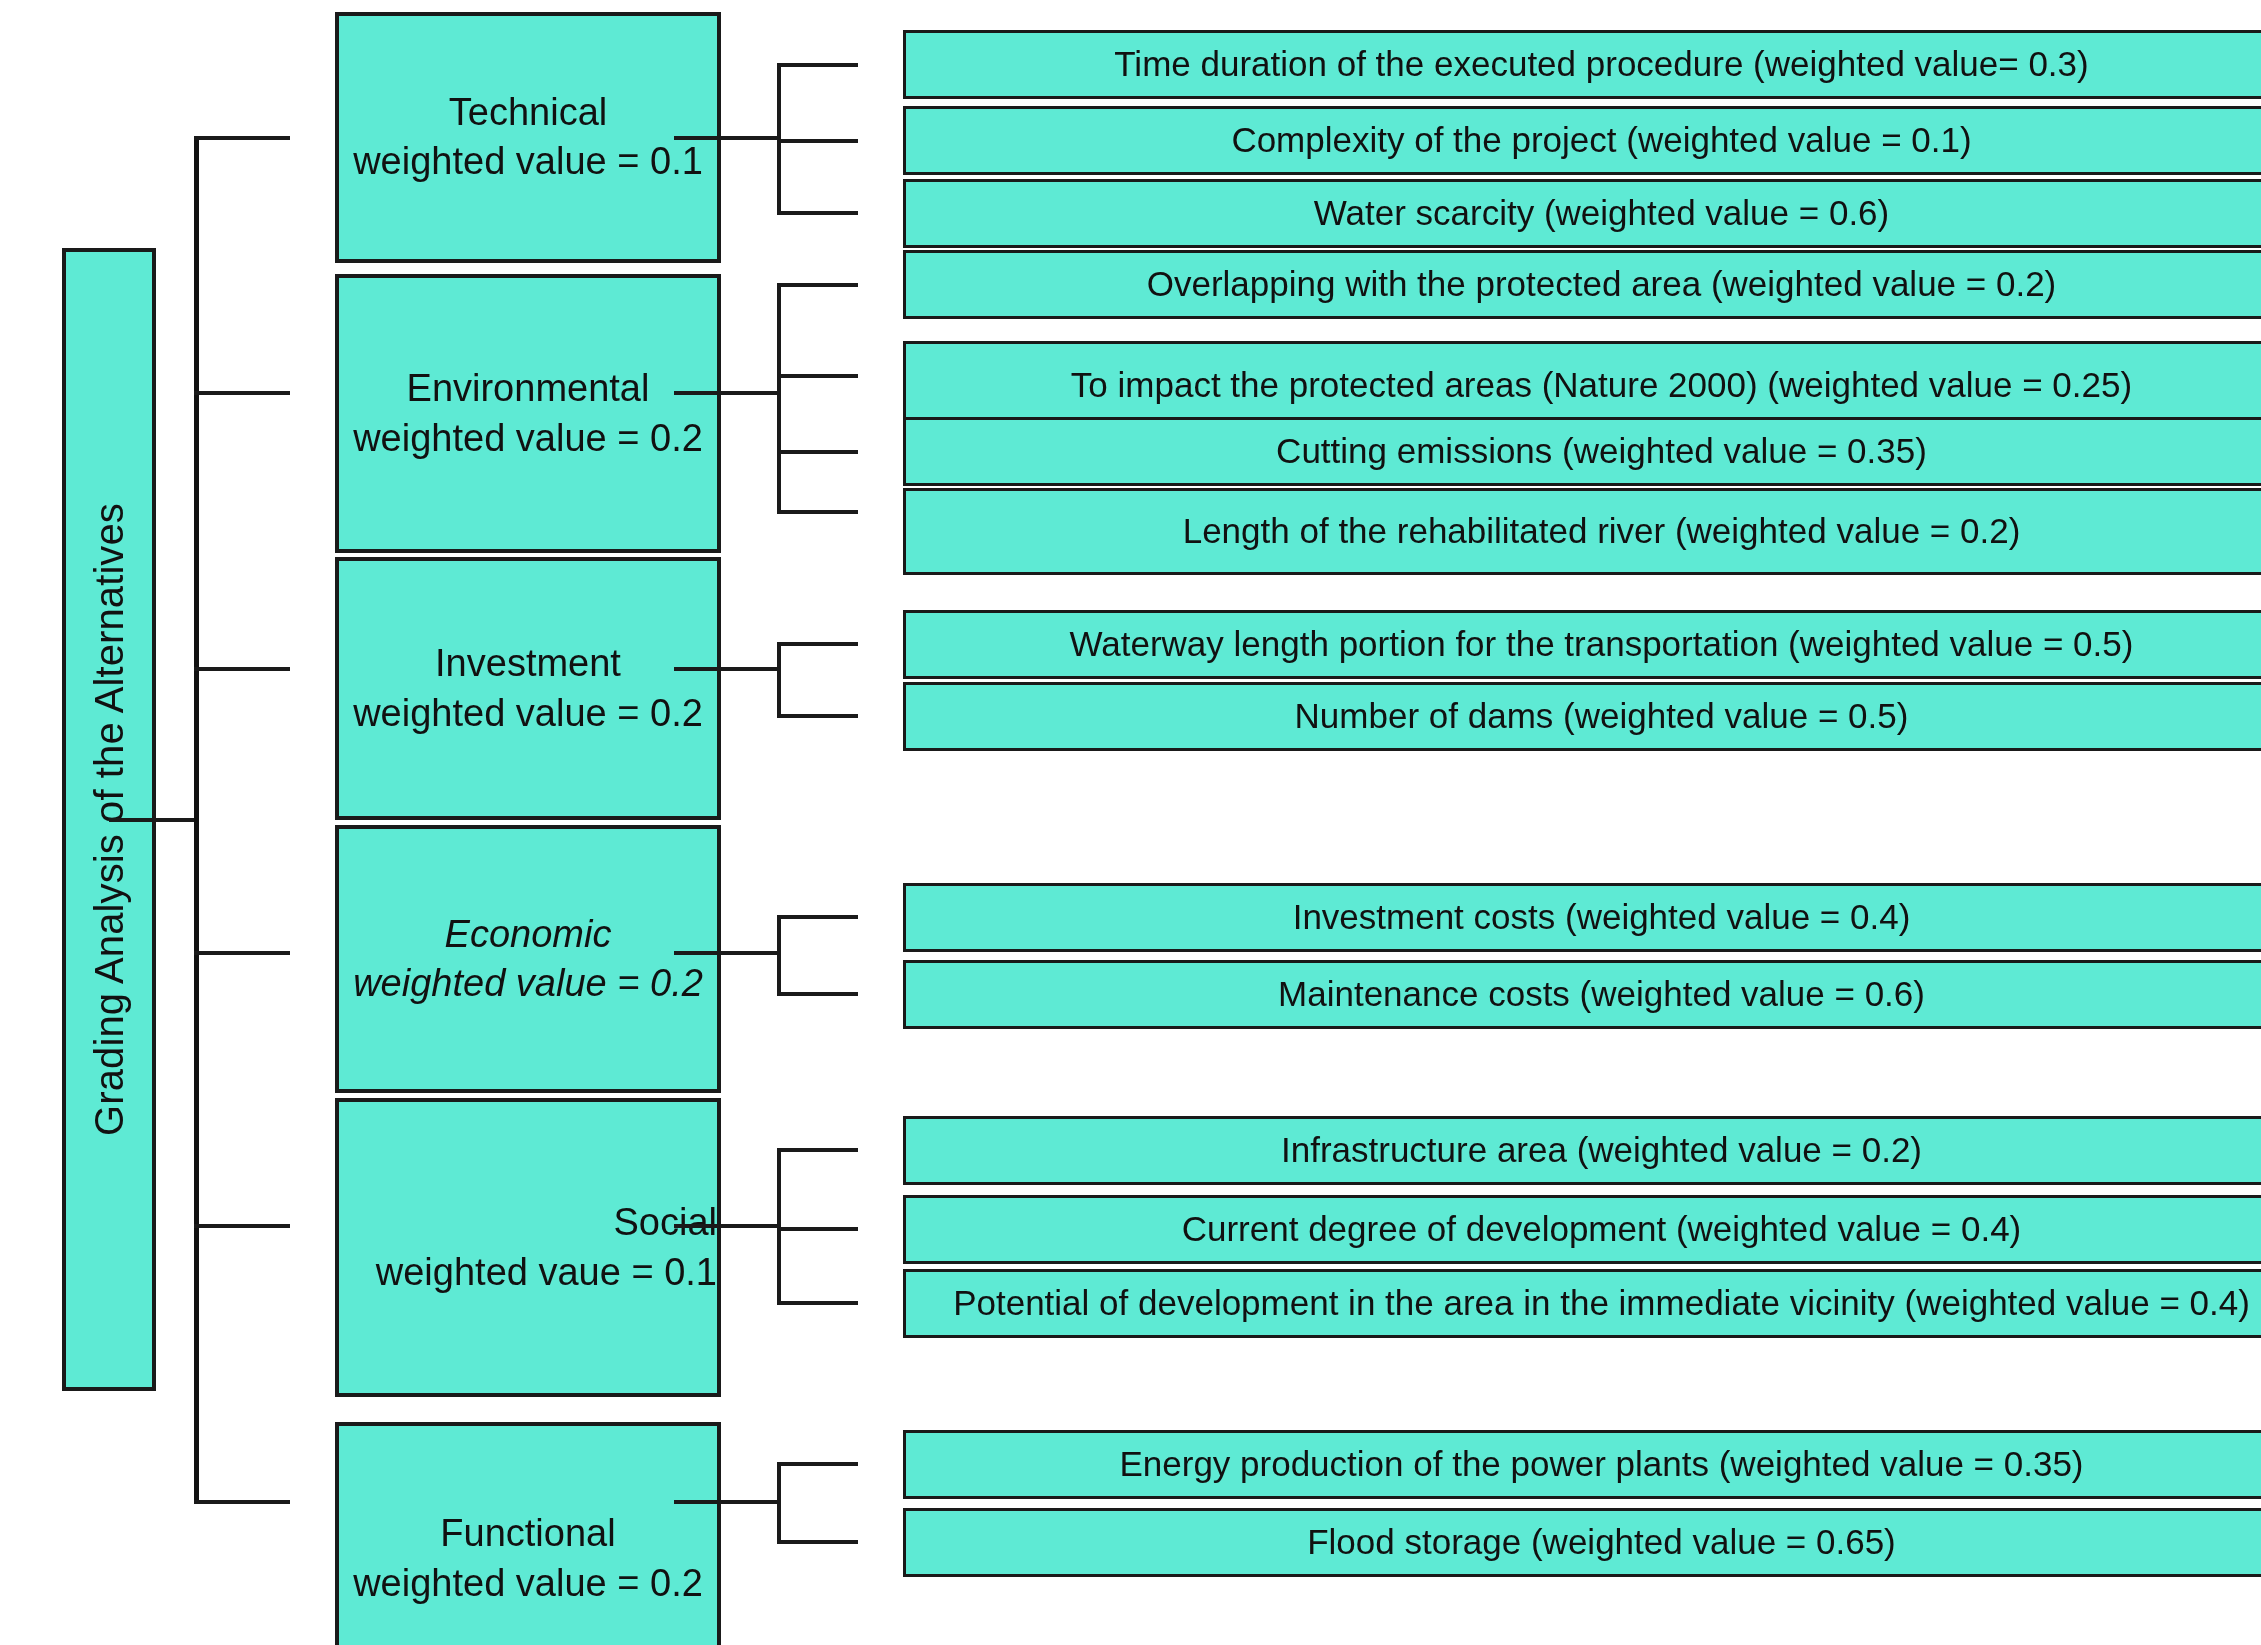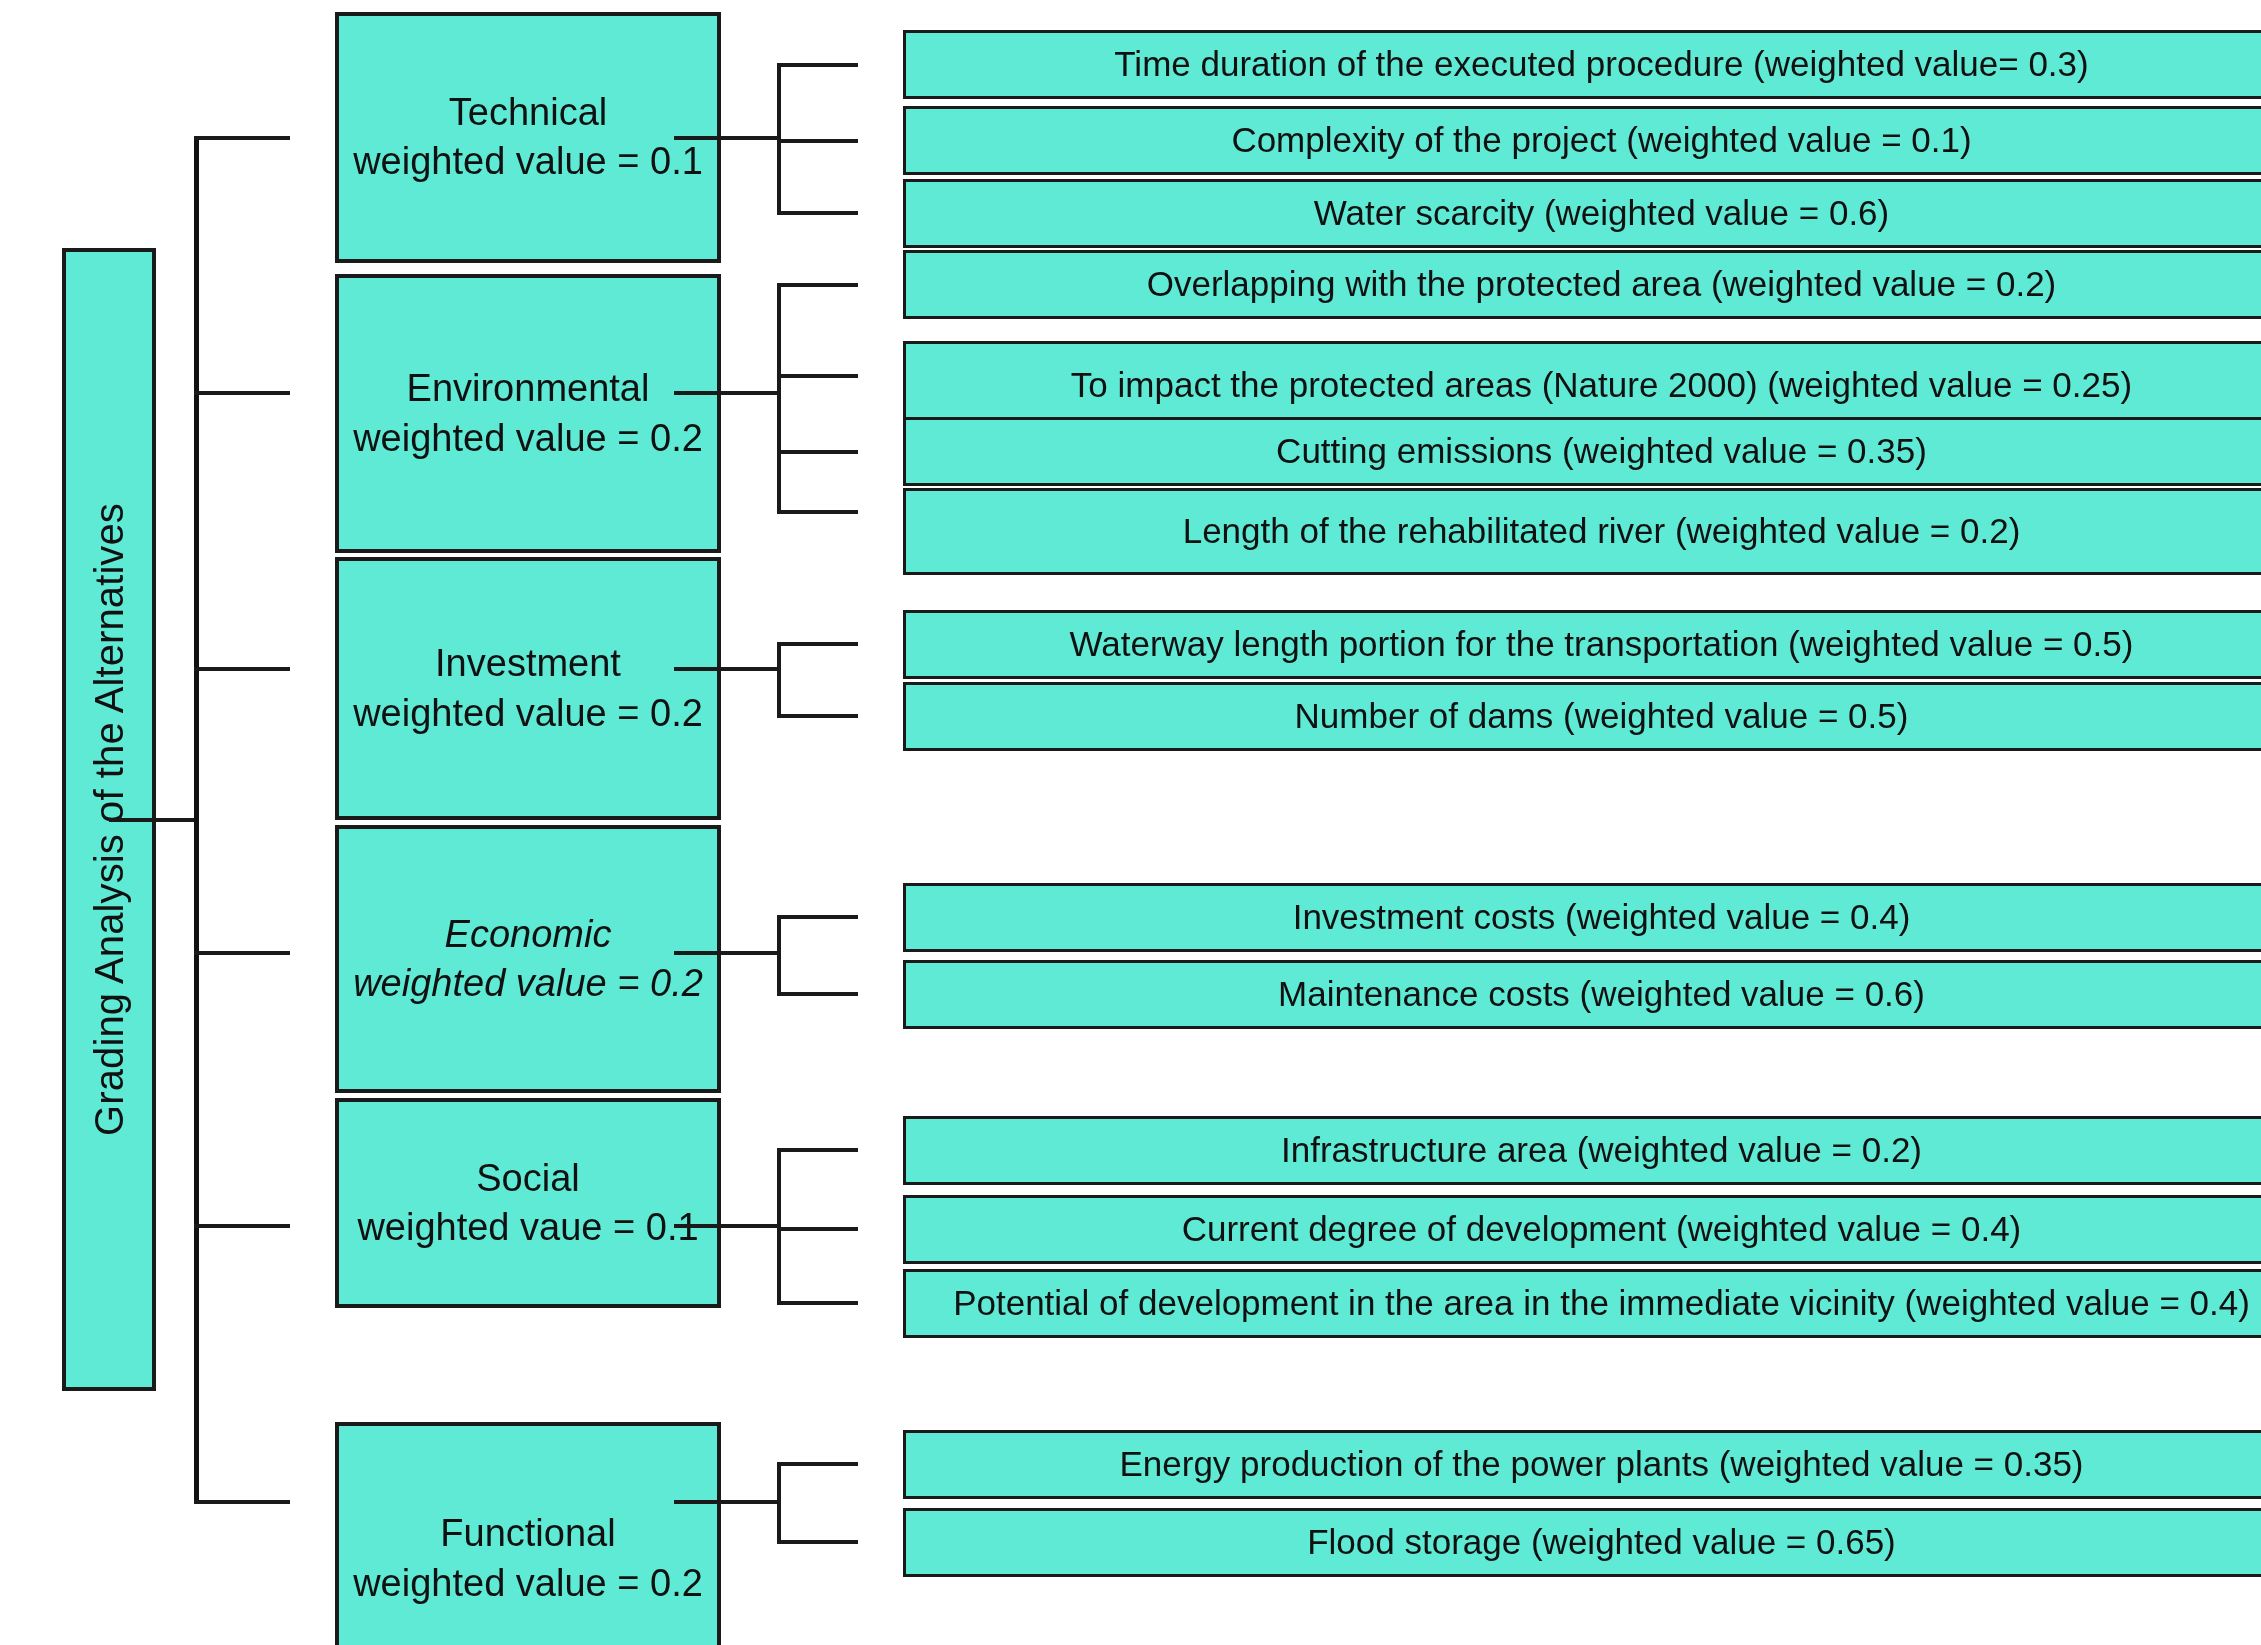--- a/index.html
+++ b/index.html
@@ -109,21 +109,21 @@
   <div class="box cat-box" style="top:557px; height:263px;">
     <span class="l1">Investment</span>
     <span class="l2">weighted value = 0.2</span>
   </div>
 
   <div class="box cat-box" style="top:825px; height:268px;font-style:italic;">
     <span class="l1">Economic</span>
     <span class="l2">weighted value = 0.2</span>
   </div>
 
-  <div class="box cat-box" style="top:1098px; height:210px;">
+  <div class="box cat-box" style="top:1098px; height:299px;align-items:flex-end;">
     <span class="l1">Social</span>
     <span class="l2">weighted vaue = 0.1</span>
   </div>
 
   <div class="box cat-box" style="top:1422px; height:273px;">
     <span class="l1">Functional</span>
     <span class="l2">weighted value = 0.2</span>
   </div>
 
   <div class="ln hline" style="left:674px; top:136px; width:106px;"></div>

